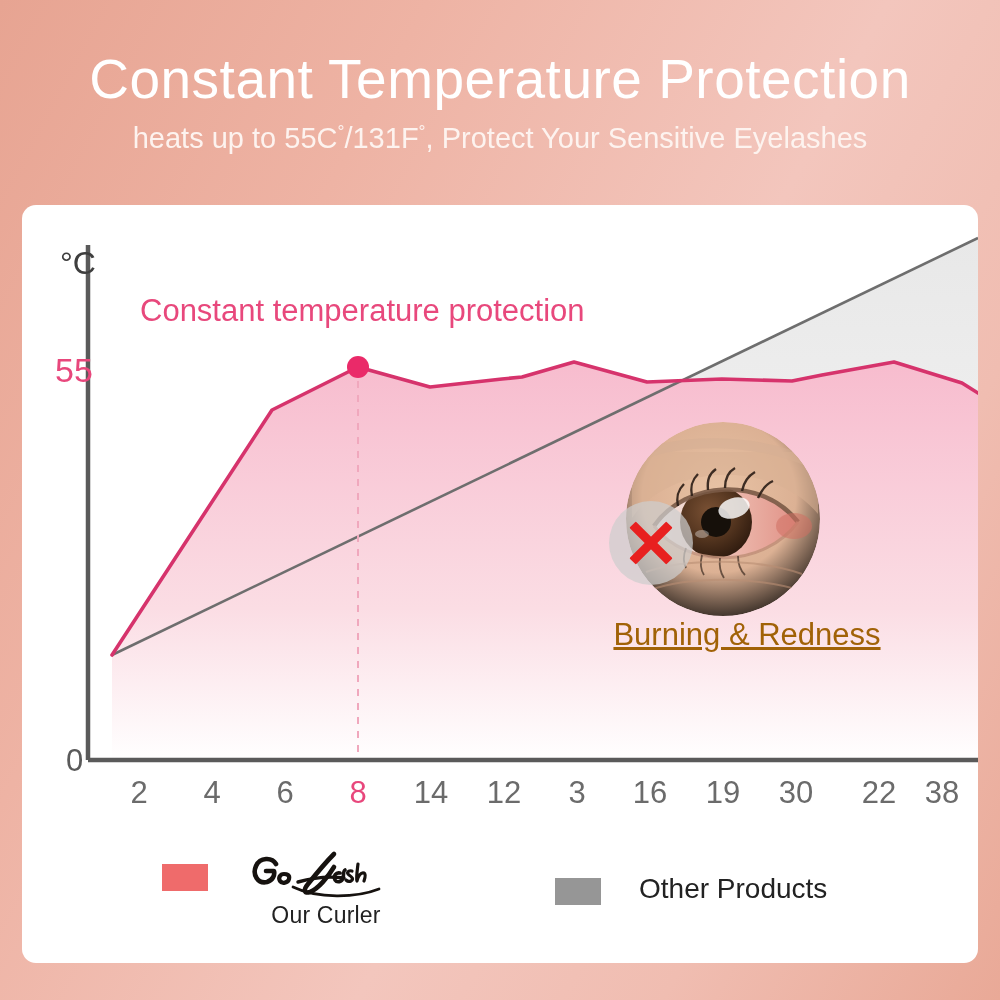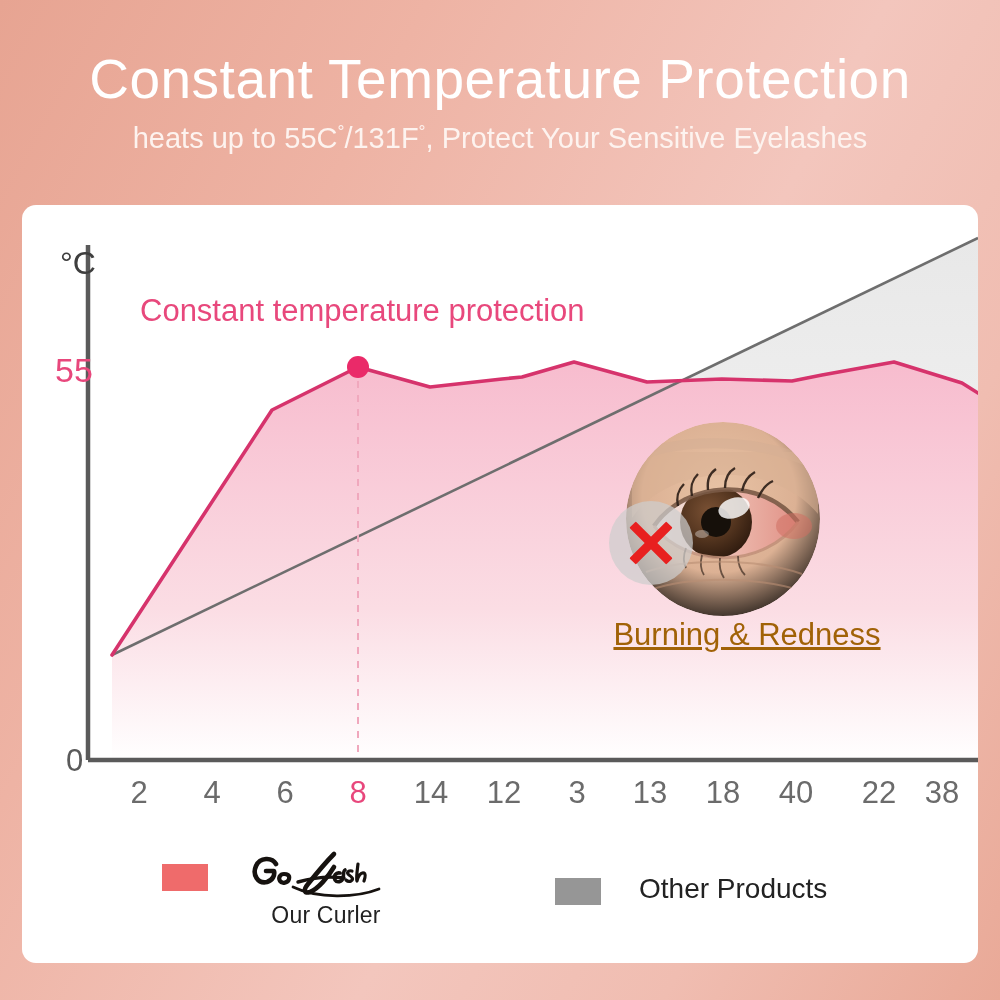--- a/index.html
+++ b/index.html
@@ -121,23 +121,23 @@
     <div class="axis-text" id="lab0">0</div>
 
     <div id="xticks">
       <div class="xtick" style="left:117px">2</div>
       <div class="xtick" style="left:190px">4</div>
       <div class="xtick" style="left:263px">6</div>
       <div class="xtick hl" style="left:336px">8</div>
       <div class="xtick" style="left:409px">14</div>
       <div class="xtick" style="left:482px">12</div>
       <div class="xtick" style="left:555px">3</div>
-      <div class="xtick" style="left:628px">13</div>
-      <div class="xtick" style="left:701px">18</div>
-      <div class="xtick" style="left:774px">40</div>
+      <div class="xtick" style="left:628px">16</div>
+      <div class="xtick" style="left:701px">19</div>
+      <div class="xtick" style="left:774px">30</div>
       <div class="xtick" style="left:857px">22</div>
       <div class="xtick" style="left:920px">38</div>
     </div>
 
     <div id="const-label">Constant temperature protection</div>
 
     <div id="eye">
       <svg width="194" height="194" viewBox="0 0 194 194">
         <defs>
           <radialGradient id="skinG" cx="48%" cy="38%" r="72%">

